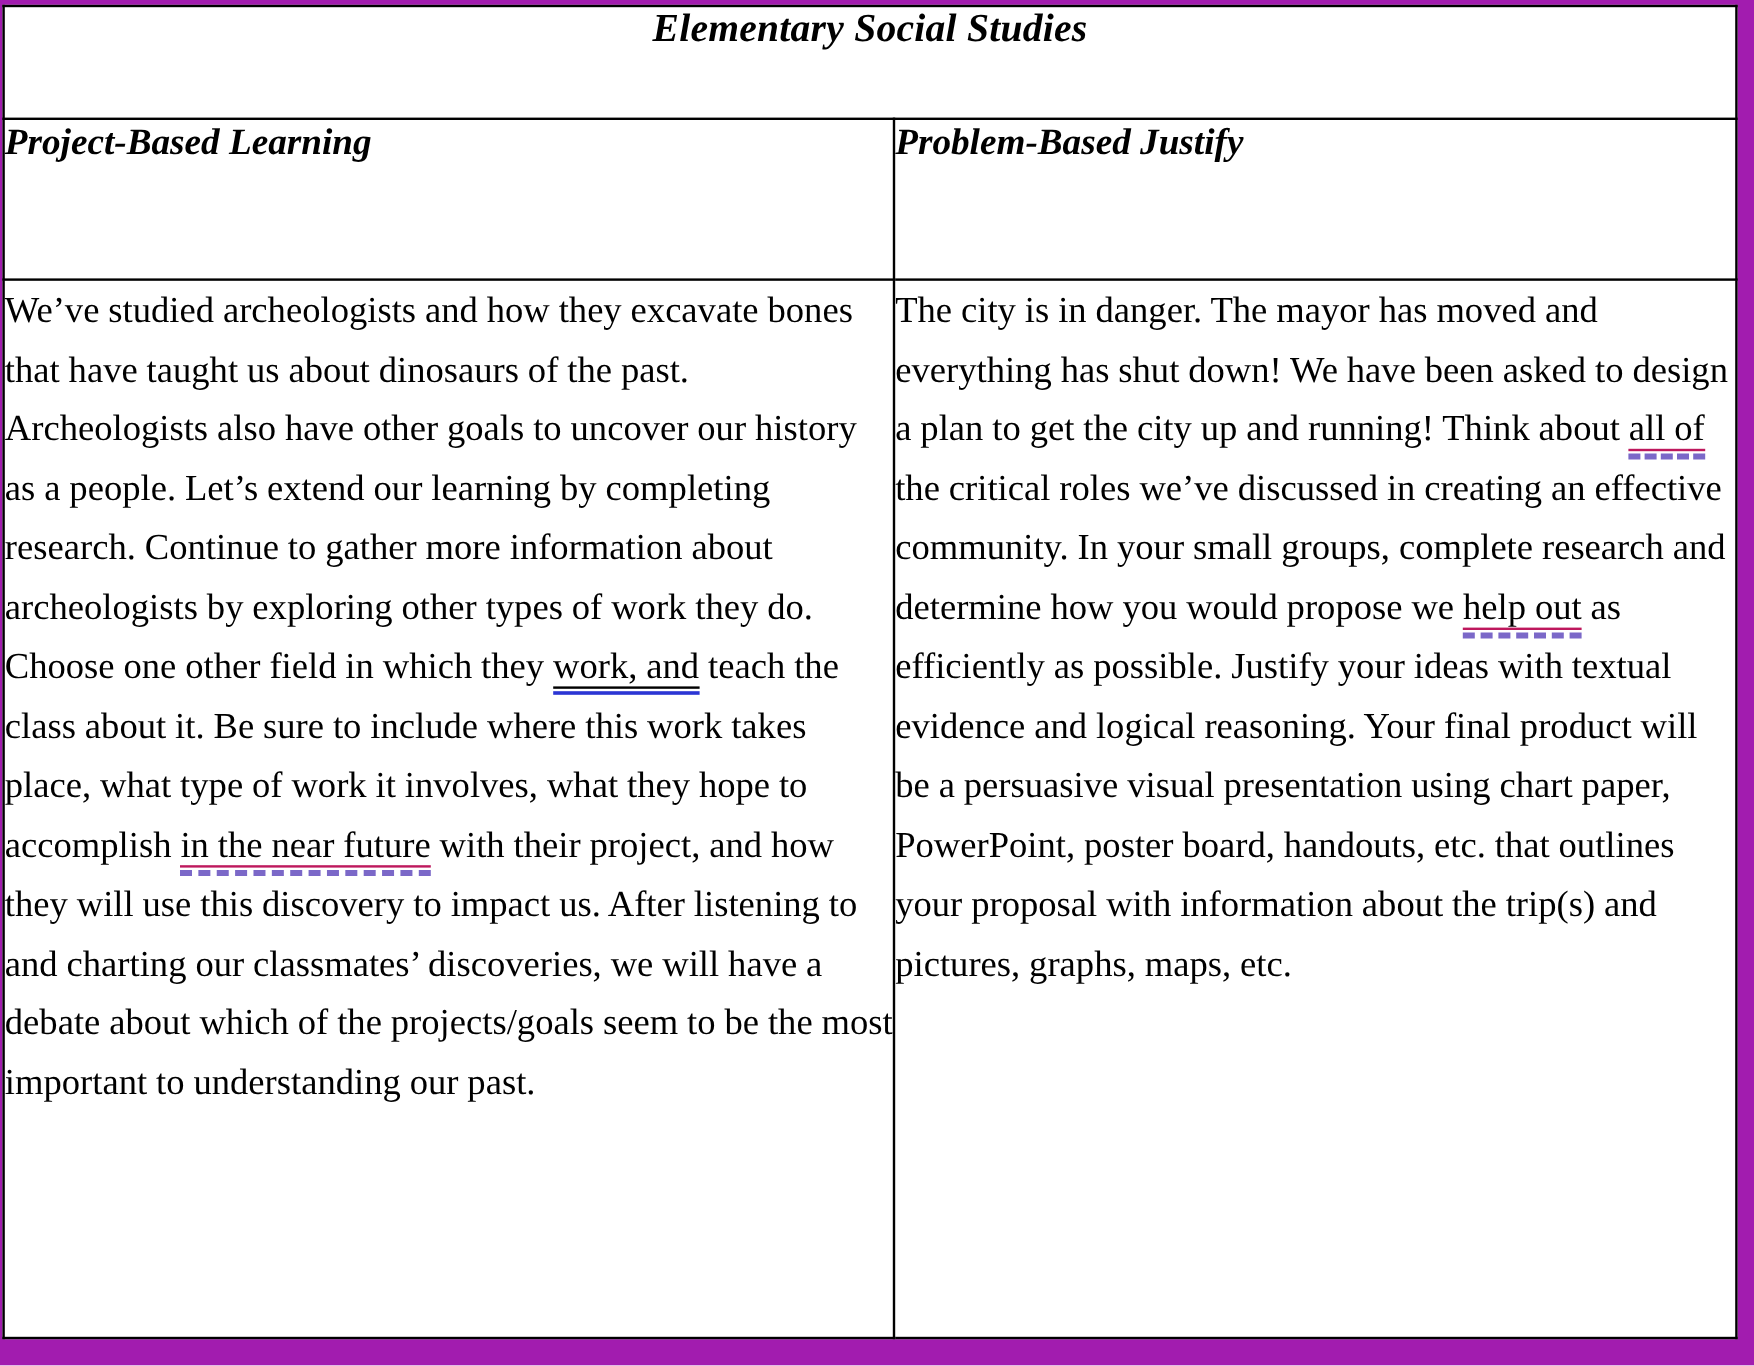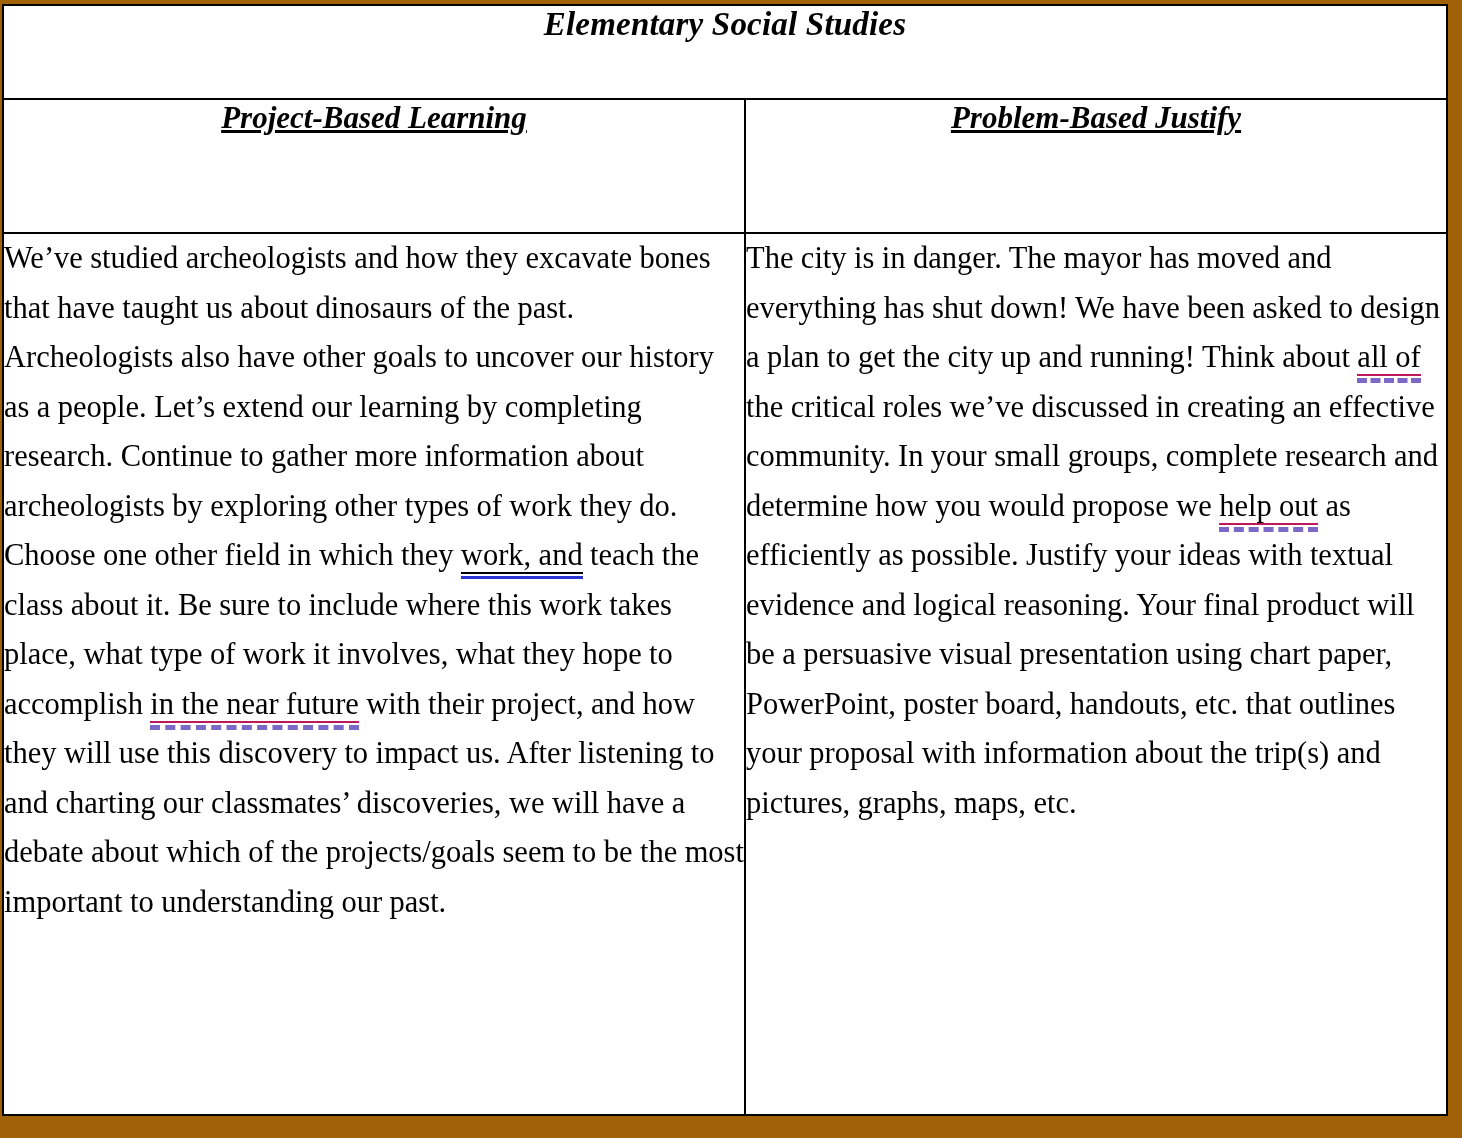--- a/index.html
+++ b/index.html
@@ -9,21 +9,21 @@
     background: #ffffff;
   }
   body {
     font-family: "Liberation Serif", "DejaVu Serif", serif;
     color: #000000;
   }
   .page {
     position: relative;
     width: 1462px;
     height: 1138px;
-    background: #a16207;
+    background: #a21caf;
     overflow: hidden;
   }
   table.cmp-table {
     position: absolute;
     left: 2px;
     top: 4px;
     width: 1444px;
     border-collapse: collapse;
     table-layout: fixed;
     background: #ffffff;
@@ -45,26 +45,25 @@
   .title-text {
     font-weight: bold;
     font-style: italic;
     font-size: 33px;
     letter-spacing: 0.2px;
     line-height: 1.1;
   }
   
   td.col-head {
     height: 132px;
-    text-align: center;
+    text-align: left;
     vertical-align: middle;
     border-top-width: 2px;
     border-bottom-width: 2px;
     padding: 0 14px 14px 14px;
-    text-decoration: underline;
   }
   .col-head-text {
     font-weight: bold;
     font-style: italic;
     font-size: 31px;
     line-height: 1.15;
   }
   
   td.body-cell {
     height: 880px;

